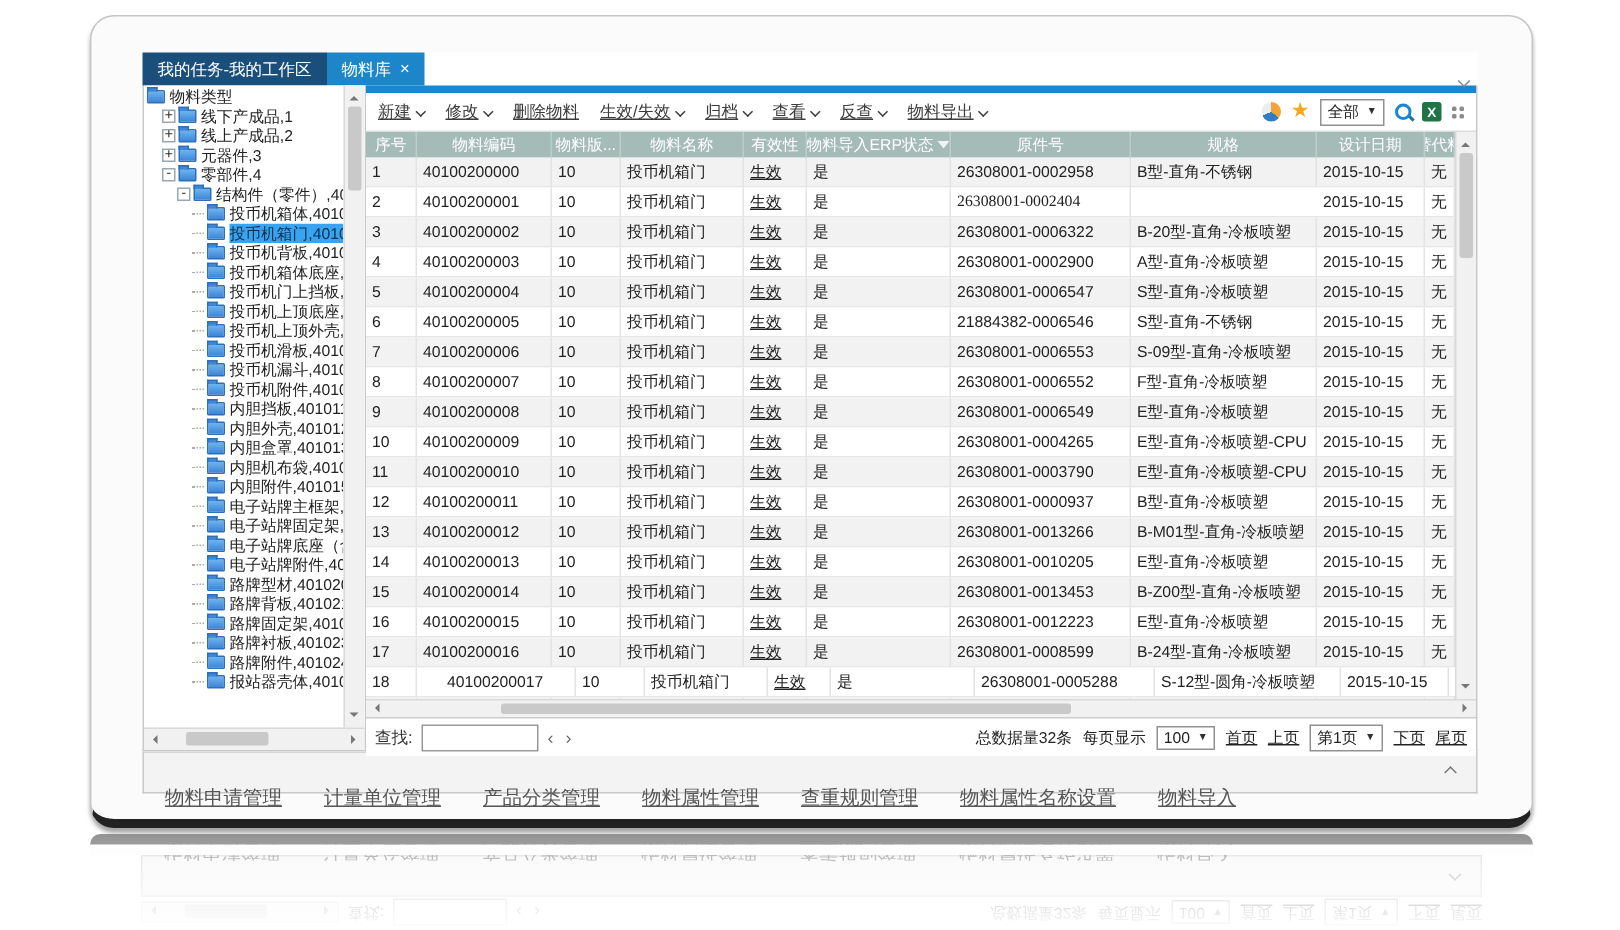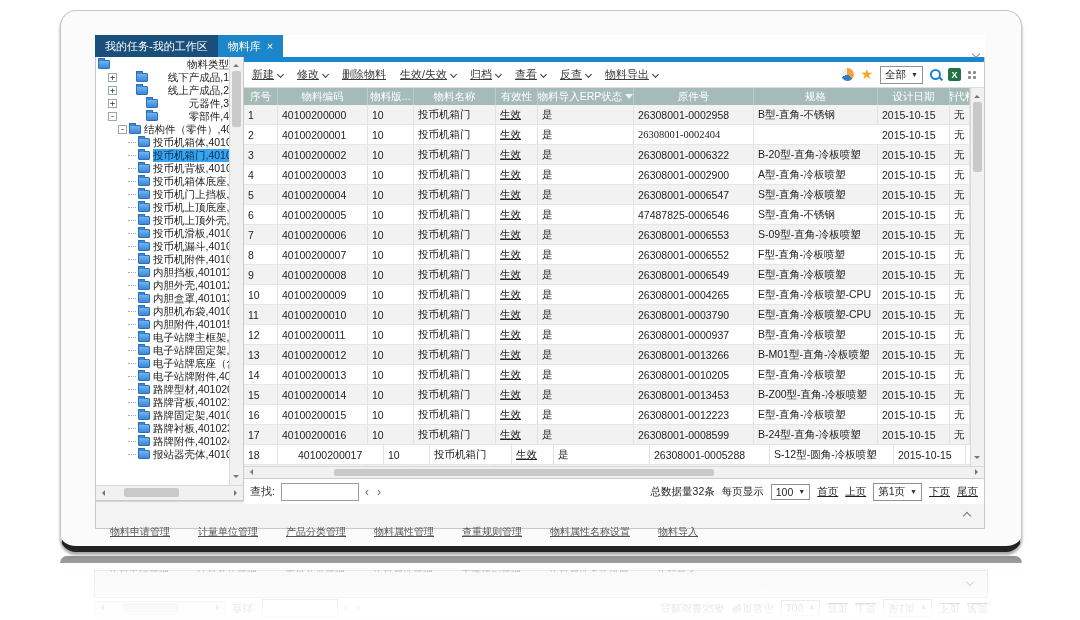--- a/index.html
+++ b/index.html
@@ -26,21 +26,21 @@
   
   .left{width:148px;flex:none;display:flex;flex-direction:column;border-right:1px solid #c9c9c9;box-sizing:border-box;}
   .searchbar{height:26px;background:#1787d2;display:flex;align-items:center;padding:0 4px;gap:4px;flex:none;}
   .searchinput{flex:1;height:18px;background:#fff;border:1px solid #0f6aa8;display:flex;align-items:center;gap:3px;padding:0 3px;min-width:0;}
   .searchinput input{border:none;outline:none;width:100%;font-size:10.5px;font-family:inherit;color:#222;padding:0;background:transparent;}
   .mag{box-sizing:border-box;display:inline-block;width:9px;height:9px;border:2px solid #1c6fae;border-radius:50%;position:relative;flex:none;}
   .mag::after{content:"";position:absolute;width:4px;height:2px;background:#1c6fae;right:-4px;bottom:-2px;transform:rotate(45deg);}
   .sbtns{display:flex;gap:7px;color:#fff;padding:0 3px;}
   .treewrap{flex:1;display:flex;background:#fff;min-height:0;}
   .tree{flex:1;overflow:hidden;padding-top:1px;min-width:0;}
-  .trow{height:13px;display:flex;align-items:center;font-size:10.5px;white-space:nowrap;overflow:hidden;color:#222;justify-content:space-between;}
+  .trow{height:13px;display:flex;align-items:center;font-size:10.5px;white-space:nowrap;overflow:hidden;color:#222;}
   .trow.sel .tlabel{background:#38a3ef;color:#0a3050;}
   .exp{box-sizing:border-box;width:9px;height:9px;border:1px solid #9aa7b0;background:#fff;color:#333;font-size:9px;line-height:7px;text-align:center;margin-right:2px;flex:none;font-family:"DejaVu Sans Mono",monospace;}
   .dash{width:8px;border-top:1px dotted #aaa;margin-right:2px;flex:none;}
   .folder{box-sizing:border-box;display:inline-block;width:12px;height:9px;background:linear-gradient(#6db5ef,#3d86d8);border:1px solid #2f6fb8;border-radius:1px;position:relative;margin-right:3px;flex:none;}
   .folder::before{content:"";position:absolute;top:-3px;left:-1px;width:5px;height:2px;background:#3d86d8;border:1px solid #2f6fb8;border-bottom:none;}
   .tlabel{overflow:hidden;white-space:nowrap;}
   
   .vscroll{width:13px;flex:none;background:#f1f1f1;border-left:1px solid #d9d9d9;position:relative;}
   .hscroll{height:14px;flex:none;background:#f1f1f1;border-top:1px solid #d9d9d9;position:relative;}
   .sb-arrow{position:absolute;width:0;height:0;border:3px solid transparent;}
@@ -78,21 +78,21 @@
   .td.flexcol{flex:1;}
   .td.link{text-decoration:underline;}
   
   .findrow{height:25px;display:flex;align-items:center;border-top:1px solid #ccc;padding:0 6px;gap:6px;flex:none;background:#fff;}
   .findrow input{width:72px;height:16px;border:1px solid #999;font-size:10.5px;font-family:inherit;padding:0 2px;}
   .findnav{color:#666;font-size:12px;display:flex;gap:8px;}
   .pager{margin-left:auto;display:flex;align-items:center;gap:7px;font-size:10.5px;color:#222;white-space:nowrap;}
   .plink{text-decoration:underline;color:#222;}
   
   .linksbar{height:28px;display:flex;align-items:center;gap:28px;padding:0 14px;background:#f3f3f3;border:1px solid #c9c9c9;border-top:1px solid #d5d5d5;box-sizing:border-box;color:#555;}
-  .blink{text-decoration:underline;font-size:10px;white-space:nowrap;margin-top:33px;}
+  .blink{text-decoration:underline;font-size:13px;white-space:nowrap;margin-top:33px;}
   .linksbar .endchev{margin-left:auto;color:#777;}
   
   .reflection{position:absolute;left:60px;top:556px;width:962px;height:64px;overflow:hidden;pointer-events:none;}
   .refl-content{position:relative;width:100%;height:64px;transform:scaleY(-1);opacity:.85;}
   .refl-find{position:absolute;left:34px;right:34px;top:0;height:22px;display:flex;align-items:center;gap:6px;background:#fff;border-top:1px solid #ccc;font-size:10.5px;color:#222;}
   .refl-links{position:absolute;left:34px;right:34px;top:22px;height:28px;display:flex;align-items:center;gap:28px;padding:0 14px;background:#f3f3f3;border:1px solid #c9c9c9;box-sizing:border-box;color:#555;}
   .refl-white{position:absolute;left:0;right:0;top:50px;height:7px;background:#fbfbfb;}
   .refl-rim{position:absolute;left:0;right:0;top:57px;height:7px;background:#2a2a2a;border-radius:0 0 16px 16px;}
   .refl-fade{position:absolute;inset:0;background:linear-gradient(180deg,rgba(255,255,255,.40) 0%,rgba(255,255,255,.72) 55%,rgba(255,255,255,.98) 100%);}
   .refl-track{width:130px;height:12px;border:1px solid #ccc;background:#f1f1f1;position:relative;flex:none;}
@@ -443,21 +443,21 @@
                     <div class="td" style="width: 72px;">2015-10-15</div>
                     <div class="td flexcol">无</div>
                   </div>
                   <div class="tr">
                     <div class="td" style="width: 34px;">6</div>
                     <div class="td" style="width: 90px;">40100200005</div>
                     <div class="td" style="width: 46px;">10</div>
                     <div class="td" style="width: 82px;">投币机箱门</div>
                     <div class="td link" style="width: 42px;">生效</div>
                     <div class="td" style="width: 96px;">是</div>
-                    <div class="td" style="width: 120px;">47487825-0006546</div>
+                    <div class="td" style="width: 120px;">21884382-0006546</div>
                     <div class="td" style="width: 124px;">S型-直角-不锈钢</div>
                     <div class="td" style="width: 72px;">2015-10-15</div>
                     <div class="td flexcol">无</div>
                   </div>
                   <div class="tr odd">
                     <div class="td" style="width: 34px;">7</div>
                     <div class="td" style="width: 90px;">40100200006</div>
                     <div class="td" style="width: 46px;">10</div>
                     <div class="td" style="width: 82px;">投币机箱门</div>
                     <div class="td link" style="width: 42px;">生效</div>

